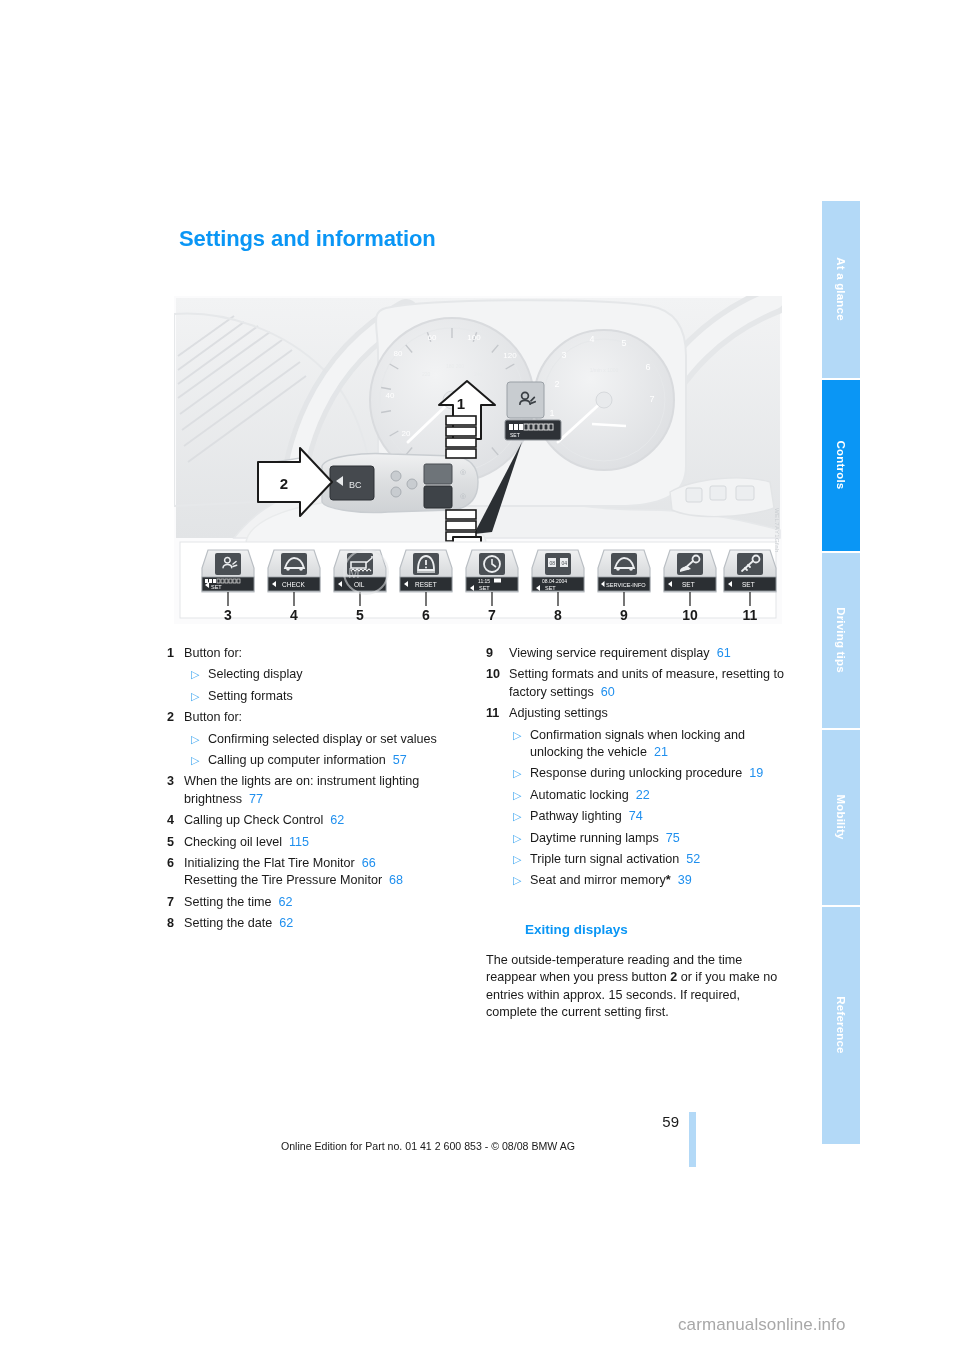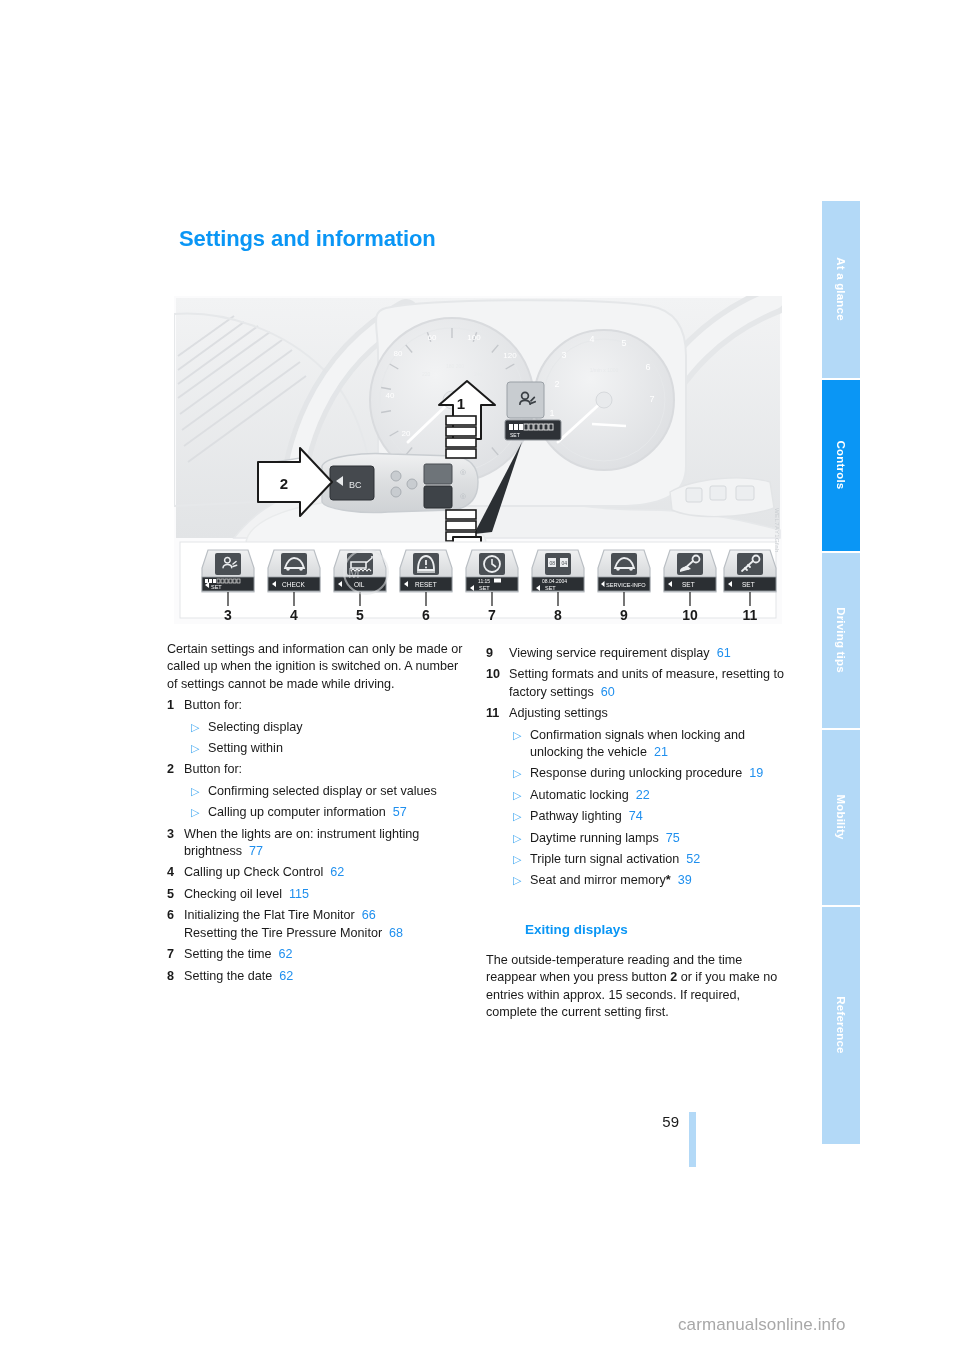--- a/index.html
+++ b/index.html
@@ -567,33 +567,32 @@
       <g opacity="0.55">
         <circle cx="192" cy="276" r="22" fill="none" stroke="#e4e6e8" stroke-width="2"></circle>
         <text x="174" y="282" fill="#e2e4e6" font-size="14" font-family="Liberation Sans, sans-serif">M</text>
       </g>
     </svg>
     <div id="fig-code">WEL7AY1Gfnh</div>
   </div>
 
   <div class="col" id="col-left">
 
-    <p class="para">Certain settings and information can only be made or called up when the ignition is switched on. A number of settings cannot be made while driving.</p>
 
     <div class="item">
       <span class="num">1</span>
       <span class="txt">Button for:</span>
     </div>
     <div class="sub">
       <span class="tri">▷</span>
       <span class="txt">Selecting display</span>
     </div>
     <div class="sub">
       <span class="tri">▷</span>
-      <span class="txt">Setting within</span>
+      <span class="txt">Setting formats</span>
     </div>
 
     <div class="item">
       <span class="num">2</span>
       <span class="txt">Button for:</span>
     </div>
     <div class="sub">
       <span class="tri">▷</span>
       <span class="txt">Confirming selected display or set values</span>
     </div>
@@ -680,17 +679,18 @@
     </div>
   </div>
 
   <div id="h2b">Exiting displays</div>
 
   <div class="col" id="col-right-2" style="left:486px; top:952px;">
     <p class="para"><span id="exit-pre">The outside-temperature reading and the time reappear when you press button </span><span class="bold">2</span><span id="exit-post"> or if you make no entries within approx. 15 seconds. If required, complete the current setting first.</span></p>
   </div>
 
   <div id="pagenum">59</div>
+  <div id="footer-line">Online Edition for Part no. 01 41 2 600 853 - © 08/08 BMW AG</div>
   <div id="footer-bar"></div>
 
   <div id="watermark">carmanualsonline.info</div>
 
 </div>
 
 </body></html>

